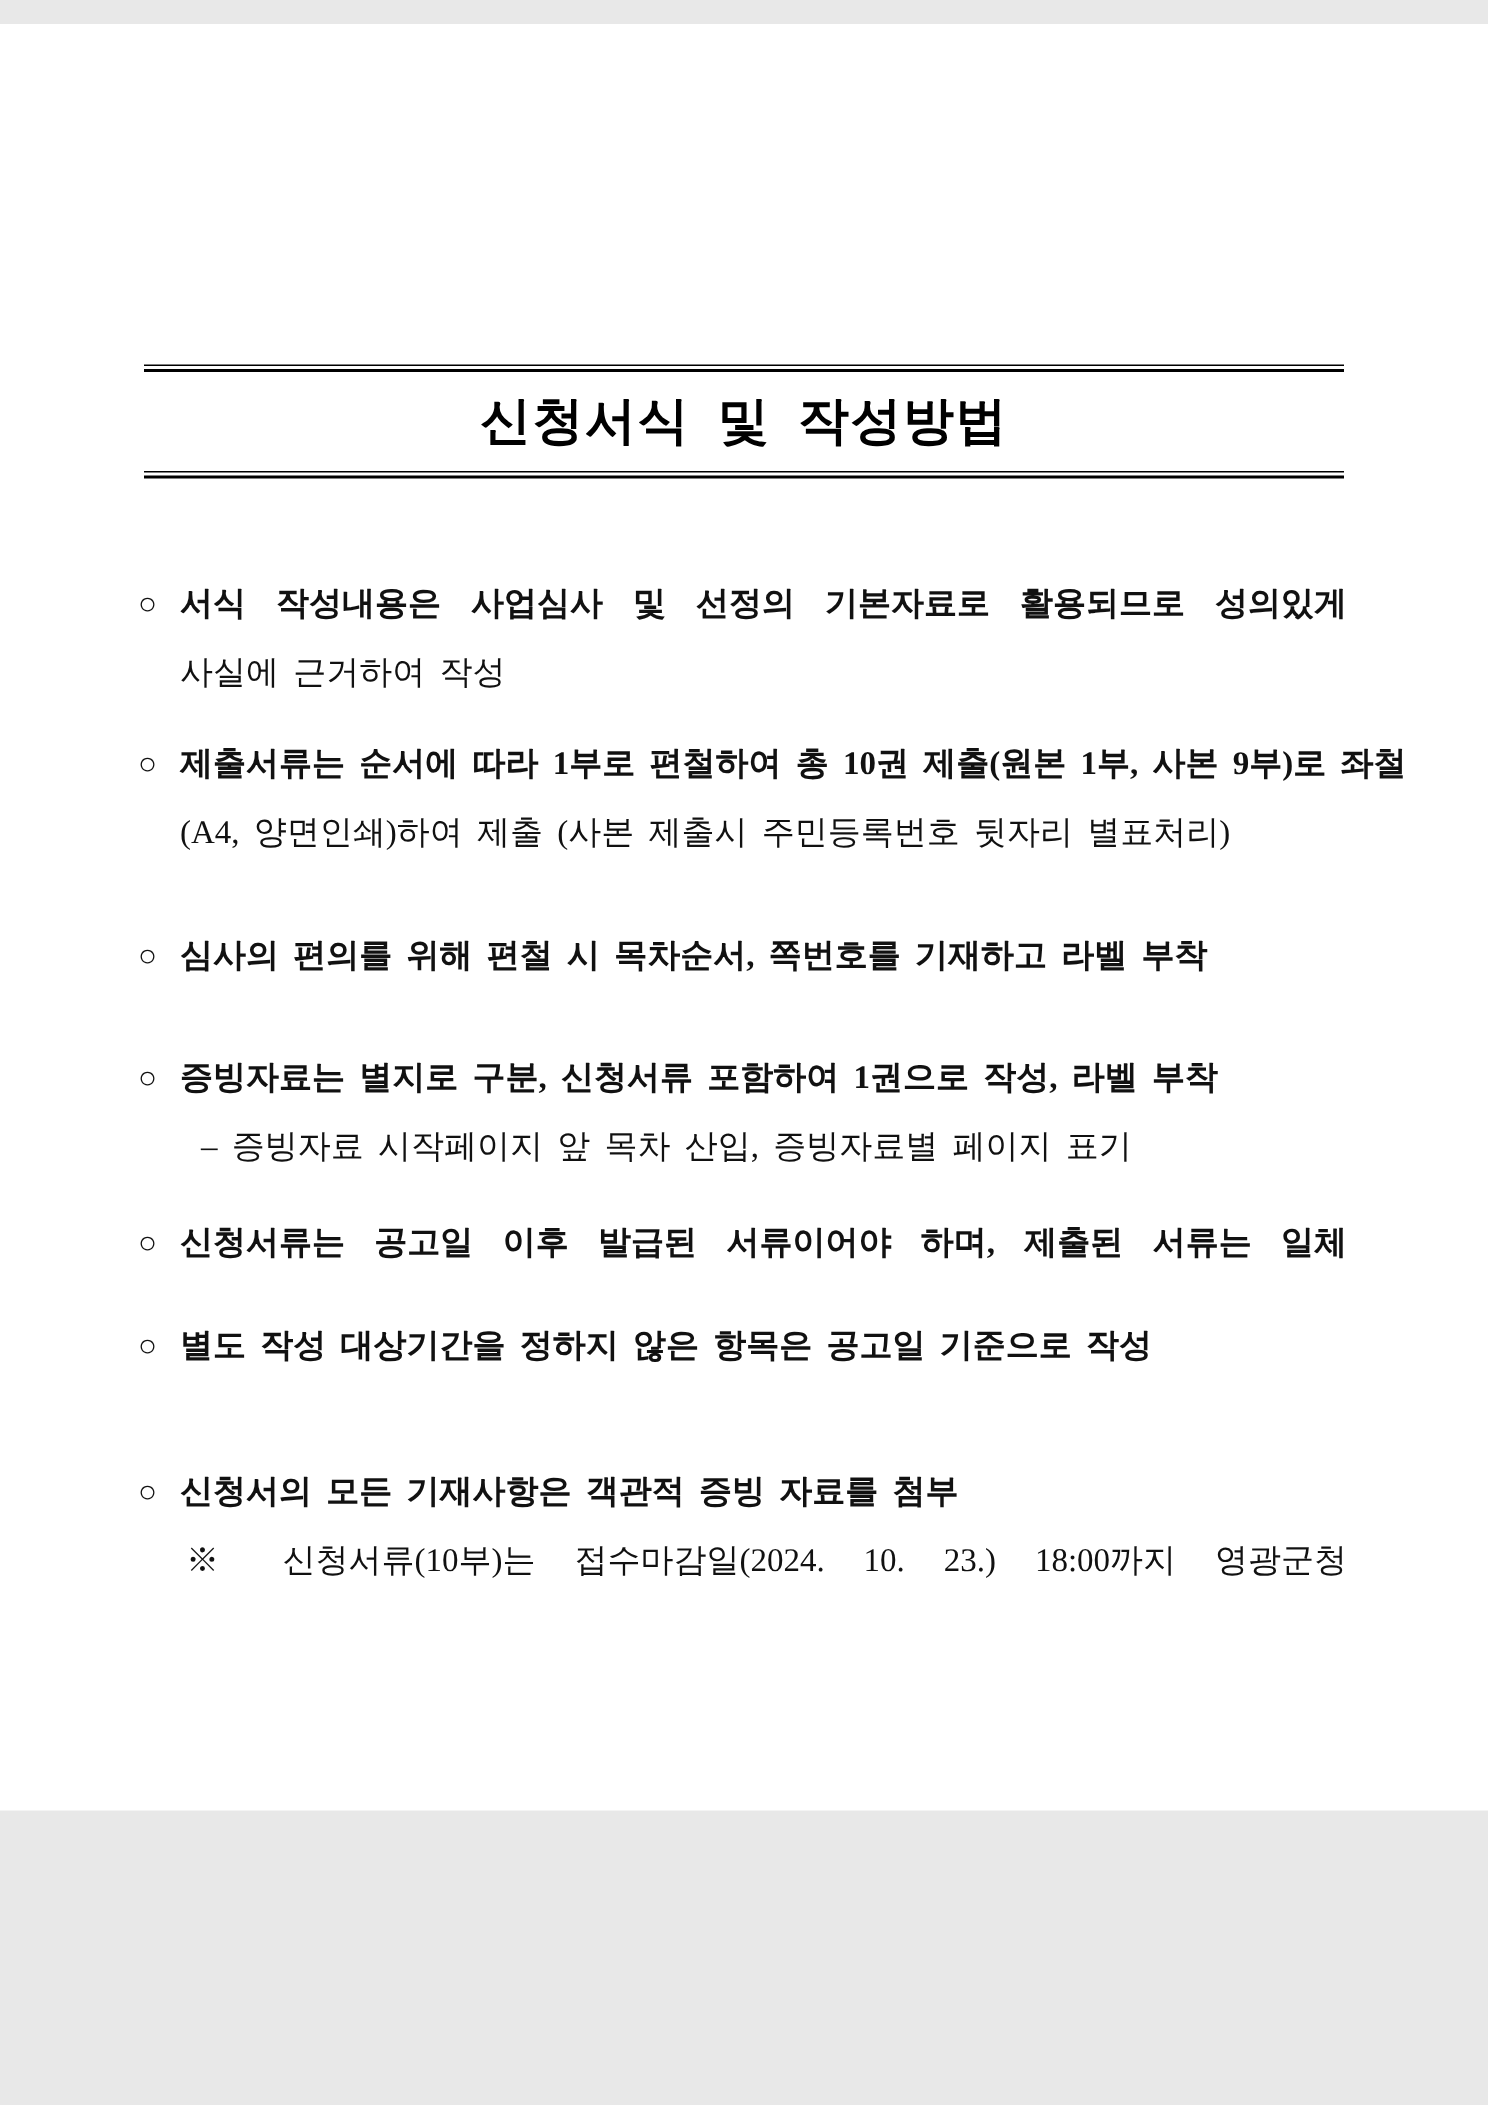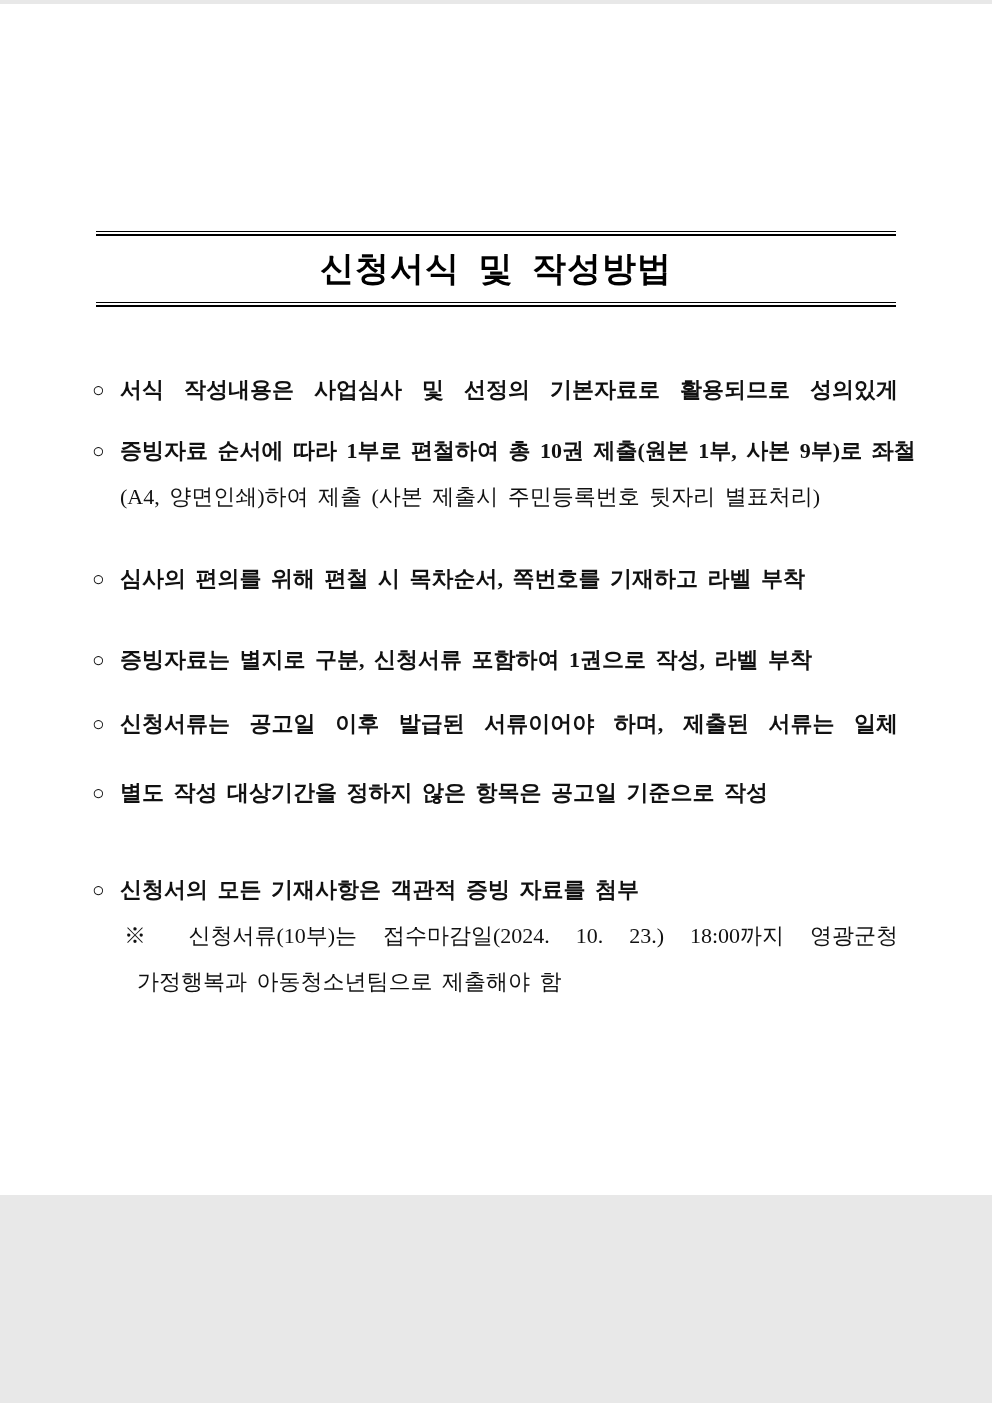--- a/index.html
+++ b/index.html
@@ -1,21 +1,21 @@
 <!DOCTYPE html>
 <html><head>
 <meta charset="utf-8">
 <style>
   * { margin: 0; padding: 0; box-sizing: border-box; }
   html, body { background: #e8e8e8; }
   .page {
     position: relative;
     width: 992px;
     height: 1191px;
-    margin: 4px auto;
+    margin: 16px auto;
     background: #ffffff;
     font-family: "Liberation Serif", "DejaVu Serif", serif;
     color: #111111;
     overflow: hidden;
   }
   
   .title-spacer { height: 227px; }
   .rule {
     margin: 0 96px;
     height: 5px;
@@ -90,42 +90,44 @@
   </div>
   <div class="rule"></div>
 
   <div class="bullet-list">
 
     <div class="bullet b1">
       <div class="line main-line just">
         <span class="marker">○</span>
         <span class="main-text">서식 작성내용은 사업심사 및 선정의 기본자료로 활용되므로 성의있게</span>
       </div>
+      <div class="line cont">사실에 근거하여 작성</div>
     </div>
 
     <div class="bullet b2">
       <div class="line main-line">
         <span class="marker">○</span>
-        <span class="main-text">증빙자료 순서에 따라 1부로 편철하여 총 10권 제출(원본 1부, 사본 9부)로 좌철</span>
+        <span class="main-text">제출서류는 순서에 따라 1부로 편철하여 총 10권 제출(원본 1부, 사본 9부)로 좌철</span>
       </div>
       <div class="line cont">(A4, 양면인쇄)하여 제출 (사본 제출시 주민등록번호 뒷자리 별표처리)</div>
     </div>
 
     <div class="bullet b3">
       <div class="line main-line">
         <span class="marker">○</span>
         <span class="main-text">심사의 편의를 위해 편철 시 목차순서, 쪽번호를 기재하고 라벨 부착</span>
       </div>
     </div>
 
     <div class="bullet b4">
       <div class="line main-line">
         <span class="marker">○</span>
         <span class="main-text">증빙자료는 별지로 구분, 신청서류 포함하여 1권으로 작성, 라벨 부착</span>
       </div>
+      <div class="line dash">– 증빙자료 시작페이지 앞 목차 산입, 증빙자료별 페이지 표기</div>
     </div>
 
     <div class="bullet b5">
       <div class="line main-line just">
         <span class="marker">○</span>
         <span class="main-text">신청서류는 공고일 이후 발급된 서류이어야 하며, 제출된 서류는 일체</span>
       </div>
     </div>
 
     <div class="bullet b6">
@@ -134,17 +136,16 @@
         <span class="main-text">별도 작성 대상기간을 정하지 않은 항목은 공고일 기준으로 작성</span>
       </div>
     </div>
 
     <div class="bullet b7">
       <div class="line main-line">
         <span class="marker">○</span>
         <span class="main-text">신청서의 모든 기재사항은 객관적 증빙 자료를 첨부</span>
       </div>
       <div class="line note just2">※ 신청서류(10부)는 접수마감일(2024. 10. 23.) 18:00까지 영광군청</div>
-      <div class="line notecont">가정행복과 아동청소년팀으로 제출해야 함</div>
     </div>
 
   </div>
 </div>
 
 </body></html>

